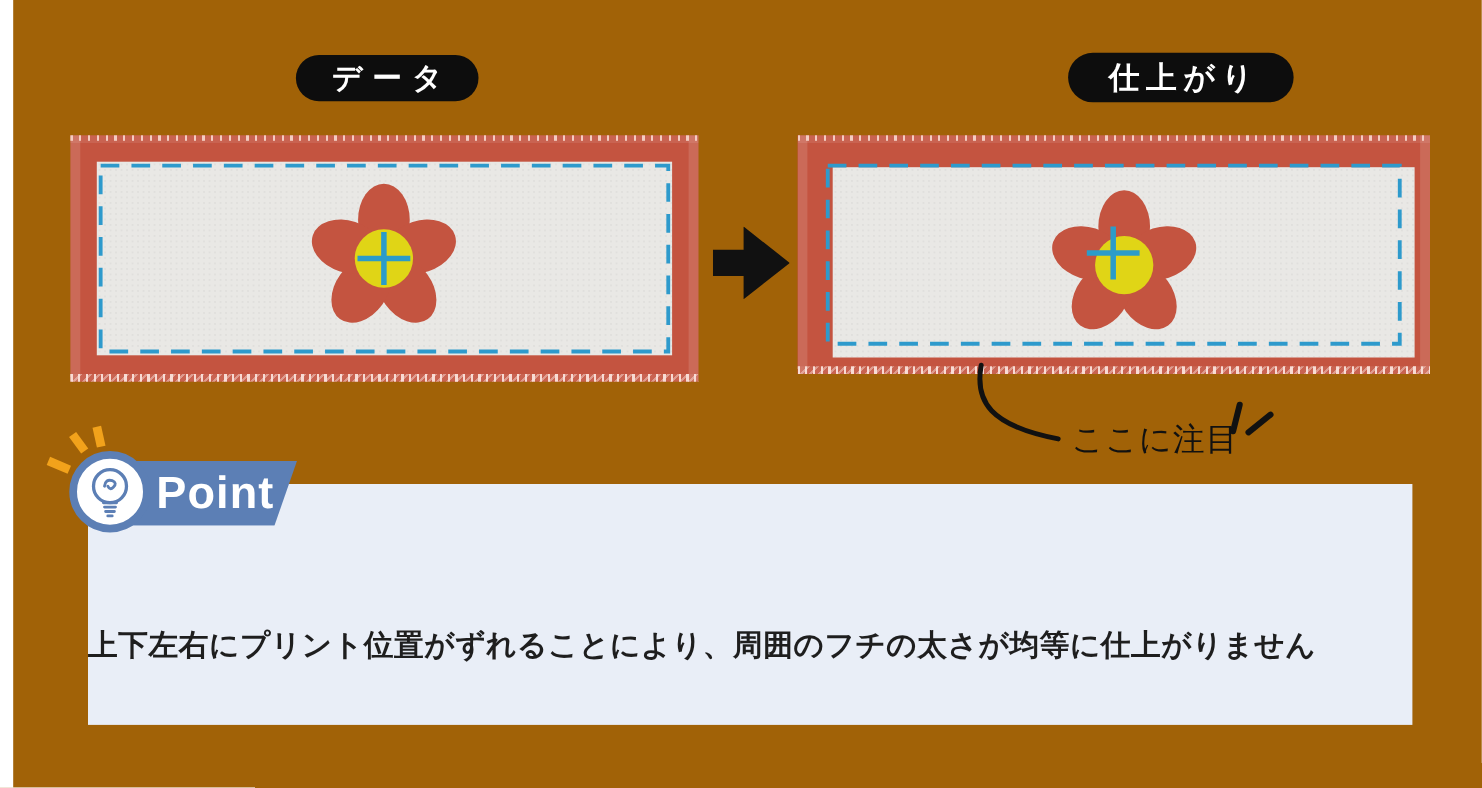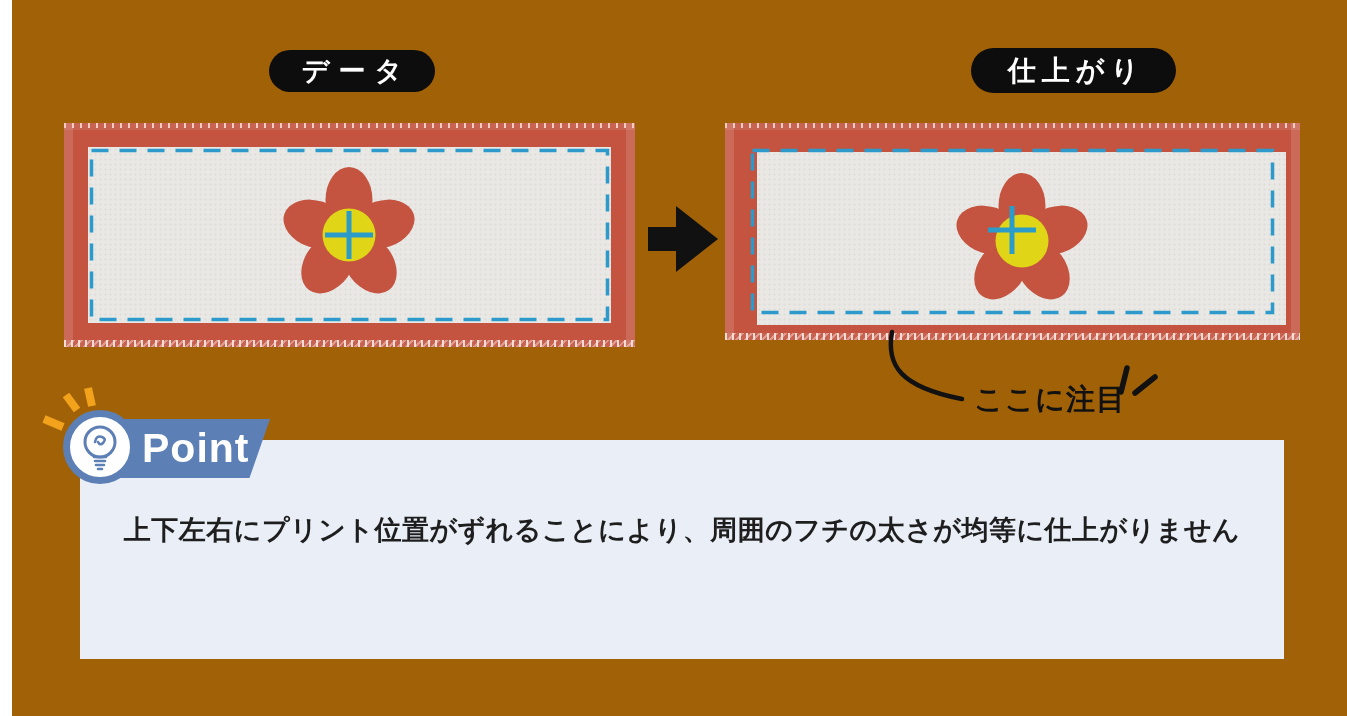--- a/index.html
+++ b/index.html
@@ -50,26 +50,26 @@
   
   .arrow{position:absolute;left:636px;top:206px;width:70px;height:66px;background:var(--ink-black);
          clip-path:polygon(0 32%,40% 32%,40% 0,100% 50%,40% 100%,40% 68%,0 68%);}
 
   
   .note-curve,.note-ticks{position:absolute;overflow:visible;}
   .note-curve{left:858px;top:325px;}
   .note-curve path{fill:none;stroke:var(--ink-black);stroke-width:4.5;stroke-linecap:round;}
   .note-ticks{left:1098px;top:360px;}
   .note-ticks line{stroke:var(--ink-black);stroke-width:5.5;stroke-linecap:round;}
-  .note-text{position:absolute;left:962px;top:380px;font-size:29px;font-weight:bold;color:var(--ink-black);
+  .note-text{position:absolute;left:962px;top:380px;font-size:29px;font-weight:normal;color:var(--ink-black);
              letter-spacing:1px;white-space:nowrap;}
 
   
   .panel{position:absolute;left:68px;top:440px;width:1204px;height:219px;background:var(--panel-blue);
-         display:flex;flex-direction:column;align-items:center;padding-top:72px;gap:28px;}
+         display:flex;align-items:center;padding-top:72px;gap:28px;}
   .panel-line{font-size:27px;font-weight:bold;color:#1E1E1E;letter-spacing:.5px;white-space:nowrap;}
 
   .point-banner{position:absolute;left:100px;top:419px;width:158px;height:59px;background:var(--banner-blue);
                 clip-path:polygon(0 0,100% 0,87% 100%,0 100%);
                 display:flex;align-items:center;justify-content:flex-start;padding-left:30px;z-index:2;}
   .point-banner span{color:#fff;font-size:41px;font-weight:bold;letter-spacing:1px;}
   .bulb-circle{position:absolute;left:51px;top:410px;width:74px;height:74px;border-radius:50%;
                background:#fff;border:7px solid var(--banner-blue);z-index:3;
                display:flex;align-items:center;justify-content:center;}
   .bulb-svg .stroke{fill:none;stroke:var(--banner-blue);stroke-width:2.6;stroke-linecap:round;}

